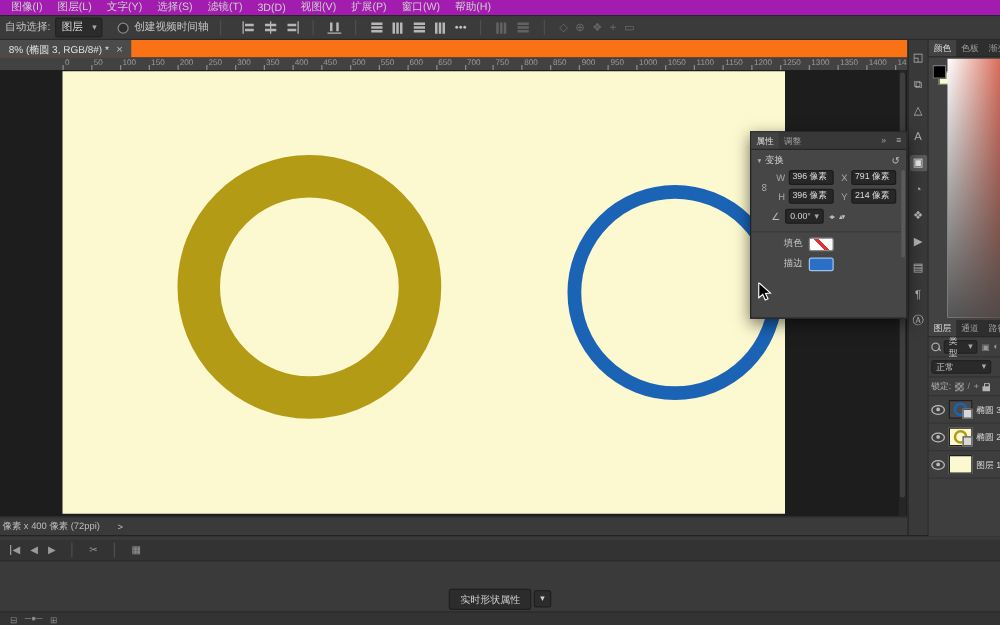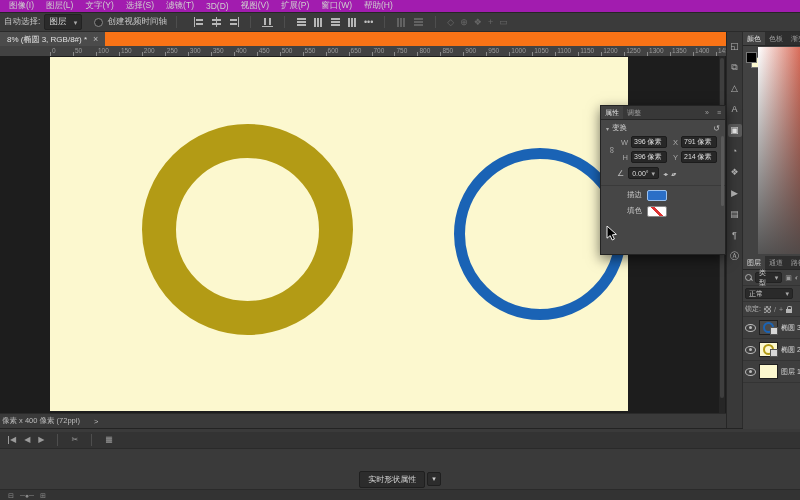--- a/index.html
+++ b/index.html
@@ -410,26 +410,26 @@
       <span class="angleglyph">∠</span>
       <span class="anglebox">
         <span>0.00°</span>
         <span class="caret">▾</span>
       </span>
       <span class="fliph">◂▸</span>
       <span class="flipv">▴▾</span>
     </div>
     <div class="divider"></div>
     <div class="apprrow">
+      <span class="applabel">填色</span>
+      <i class="swatch-none"></i>
+    </div>
+    <div class="apprrow">
       <span class="applabel">描边</span>
       <i class="swatch-stroke"></i>
-    </div>
-    <div class="apprrow">
-      <span class="applabel">填色</span>
-      <i class="swatch-none"></i>
     </div>
     <i class="pscroll"></i>
   </div>
 
   <svg class="cursor" width="12" height="16" viewBox="0 0 12 16">
     <path d="M1,0 L1,12.2 L4.2,9.6 L6.2,14 L8.4,13 L6.4,8.8 L10.4,8.4 Z" fill="#000" stroke="#fff" stroke-width="0.9"></path>
   </svg>
 </div>
 
 </body></html>

